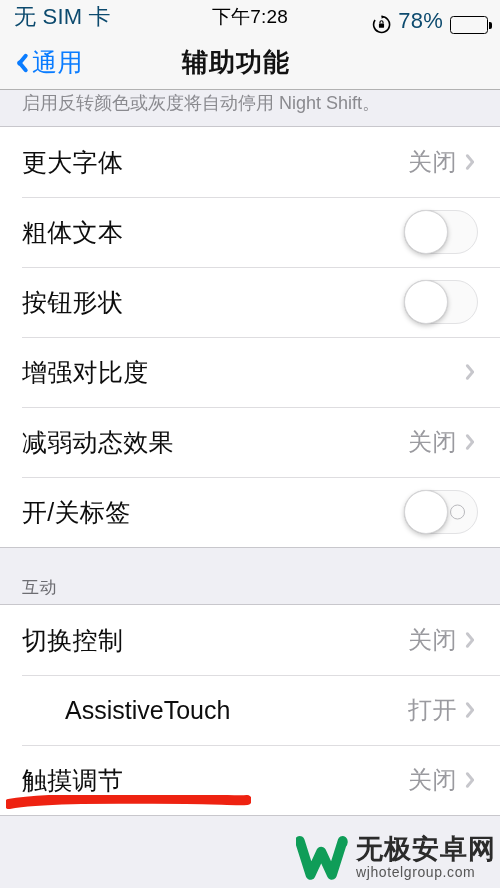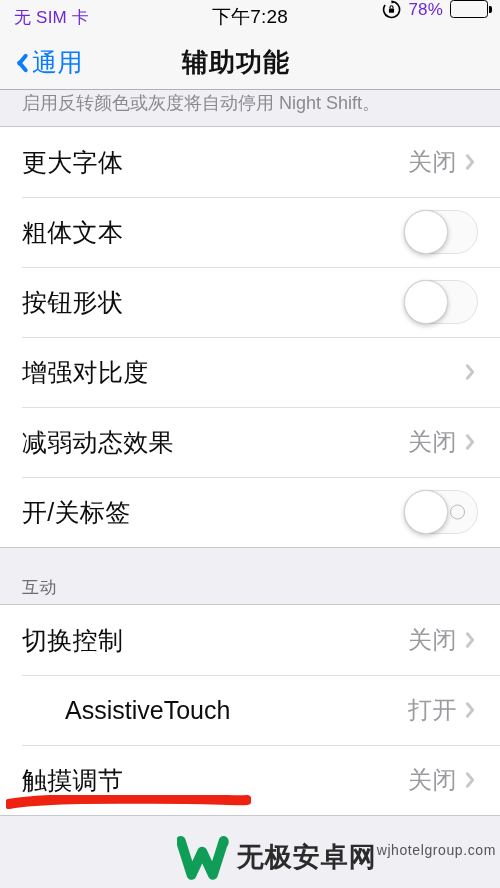--- a/index.html
+++ b/index.html
@@ -13,22 +13,22 @@
   .screen { position: relative; width: 500px; height: 888px; background: #efeff4; overflow: hidden; }
 
   
   .statusbar {
     position: absolute; top: 0; left: 0; width: 500px; height: 34px;
     background: #f7f7f7;
     display: flex; align-items: center;
   }
   .sb-left { position: absolute; left: 14px; top: 0; height: 34px; display: flex; align-items: center; }
   .sb-center { position: absolute; left: 0; width: 500px; top: 0; height: 34px; display: flex; align-items: center; justify-content: center; }
-  .sb-right { position: absolute; right: 12px; top: 0; height: 34px; display: flex; align-items: flex-start; gap: 7px; }
-  .sb-text { font-size: 17px; color: #6d28d9; letter-spacing: 0.2px; }
+  .sb-right { position: absolute; right: 12px; top: 0; height: 34px; display: flex; align-items: flex-end; gap: 7px; }
+  .sb-text { font-size: 22px; color: #0c4a6e; letter-spacing: 0.2px; }
   .sb-time { font-size: 19px; color: #000; font-weight: 400; letter-spacing: 0.2px; }
   .rot-lock { width: 19px; height: 19px; position: relative; }
   .battery { width: 38px; height: 18px; border: 1.8px solid #000; border-radius: 3.5px; position: relative; padding: 1.6px; }
   .battery:after {
     content: ""; position: absolute; right: -4.5px; top: 5px; width: 2.6px; height: 7px;
     background: #000; border-radius: 0 2px 2px 0;
   }
   .battery-fill { height: 100%; background: #000; border-radius: 1.5px; }
 
   
@@ -115,21 +115,21 @@
     position: absolute; left: 6px; top: 795px; width: 245px; height: 16px;
     pointer-events: none;
   }
 
   
   .watermark {
     position: absolute; right: 4px; bottom: 6px; display: flex; align-items: center; gap: 6px;
     pointer-events: none;
   }
   .wm-logo { width: 54px; height: 50px; }
-  .wm-texts { display: flex; flex-direction: row; justify-content: center; }
+  .wm-texts { display: flex; flex-direction: column; justify-content: center; }
   .wm-title { font-size: 27px; font-weight: 700; color: #2b2b2b; letter-spacing: 1px; line-height: 30px; }
   .wm-sub { font-size: 14px; color: #555; letter-spacing: 0.6px; line-height: 16px; }
 </style>
 </head>
 <body>
 
 <div class="screen">
 
   <div class="statusbar">
     <div class="sb-left">

